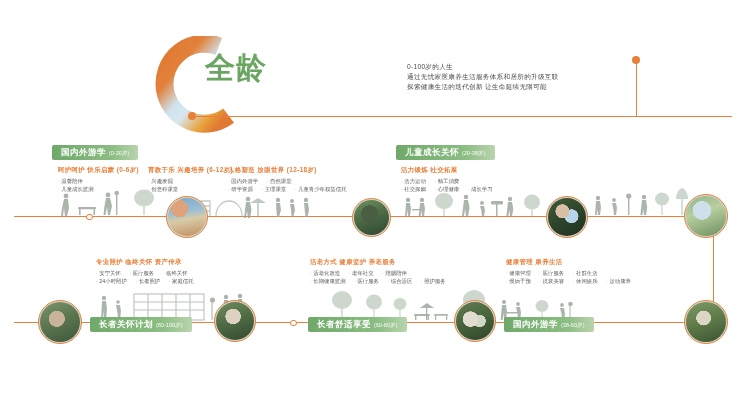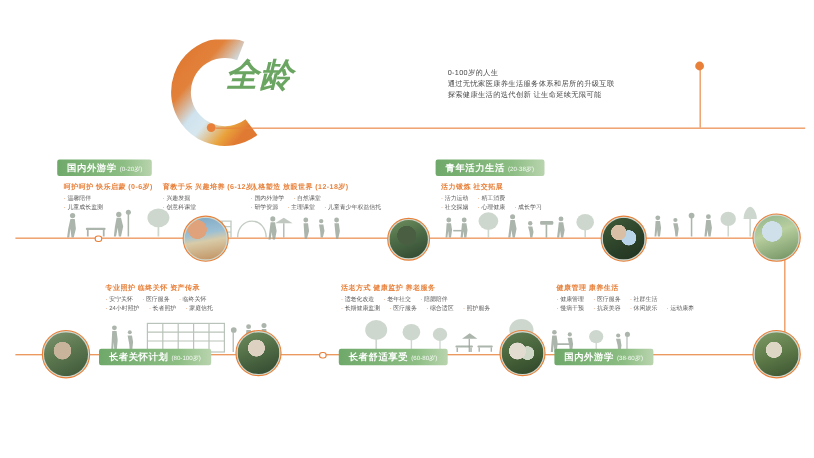--- a/index.html
+++ b/index.html
@@ -9,21 +9,21 @@
     font-family:"Liberation Sans","DejaVu Sans",sans-serif;
     overflow:hidden;position:relative;
   }
   .canvas{position:relative;width:740px;height:416px;}
 
   
   .arc{position:absolute;left:146px;top:36px;width:98px;height:98px;}
   .title-cn{
     position:absolute;left:205px;top:48px;
     font-size:30px;font-weight:bold;color:#6aa561;
-    letter-spacing:1px;font-family:"Liberation Sans","DejaVu Sans",sans-serif;font-style:italic;
+    letter-spacing:1px;font-family:"Liberation Sans","DejaVu Sans",sans-serif;
   }
   .title-main{
     position:absolute;left:272px;top:58px;
     font-size:34px;font-weight:bold;color:#222;
     letter-spacing:1px;
   }
   .subtitle{
     position:absolute;left:407px;top:62px;
     font-size:6.6px;line-height:9px;color:#4a4a4a;
     letter-spacing:.3px;white-space:nowrap;
@@ -380,21 +380,21 @@
       </span>
       <span class="r">
         <span class="it">研学资源</span>
         <span class="it">主理课堂</span>
         <span class="it">儿童青少年权益信托</span>
       </span>
     </div>
   </div>
 
   <div class="badge" style="left:396px;top:145px;">
-    <span>青年活力生活</span>
+    <span>儿童成长关怀</span>
     <span class="age">(20-38岁)</span>
   </div>
 
   <div class="grp" style="left:401px;top:166px;">
     <div class="grp-head">活力锻炼 社交拓展</div>
     <div class="grp-rows">
       <span class="r">
         <span class="it">活力运动</span>
         <span class="it">精工消费</span>
       </span>

